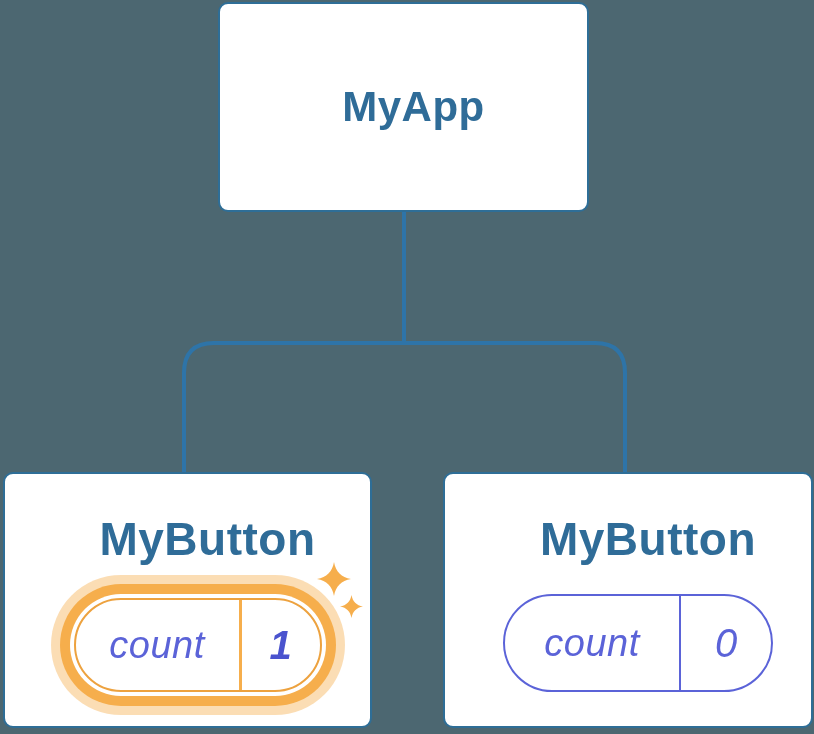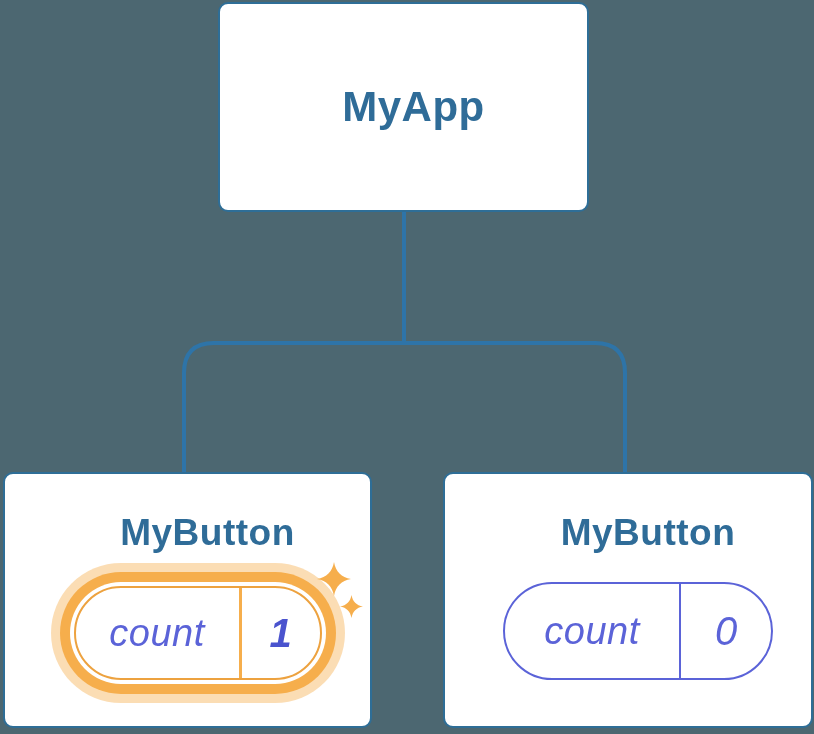--- a/index.html
+++ b/index.html
@@ -49,21 +49,21 @@
     width: 369px;
     height: 256px;
   }
   #child-right {
     left: 443px;
     top: 472px;
     width: 370px;
     height: 256px;
   }
   .child-card .card-title {
-    font-size: 37px;
+    font-size: 46px;
     margin-top: 38px;
     margin-left: 20px;
   }
 
   
   #connector {
     position: absolute;
     left: 0;
     top: 0;
     pointer-events: none;

